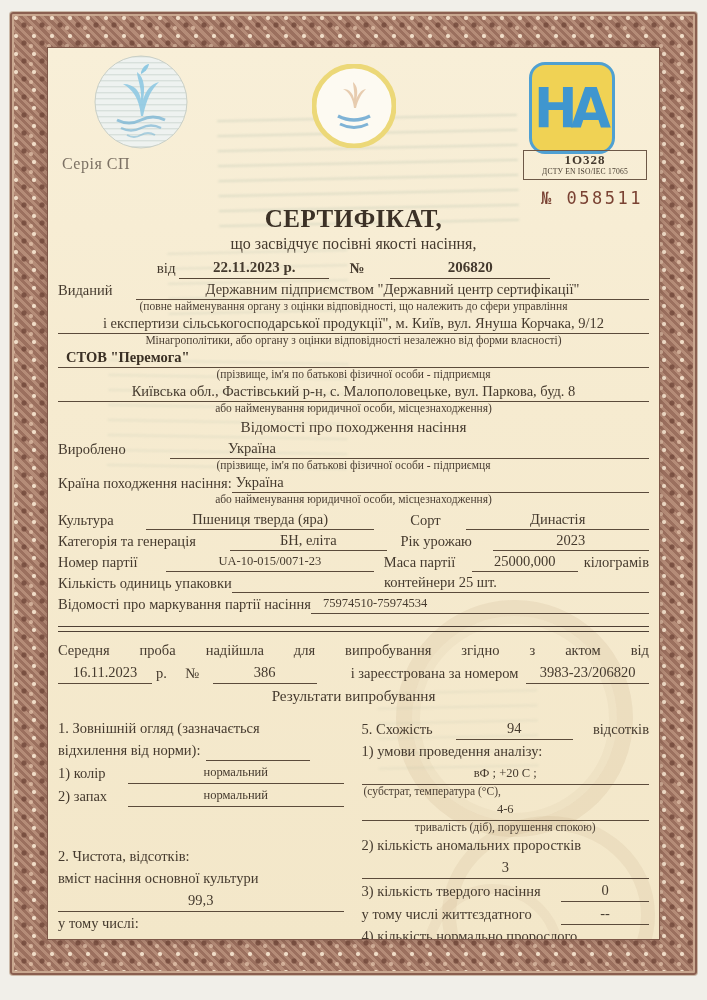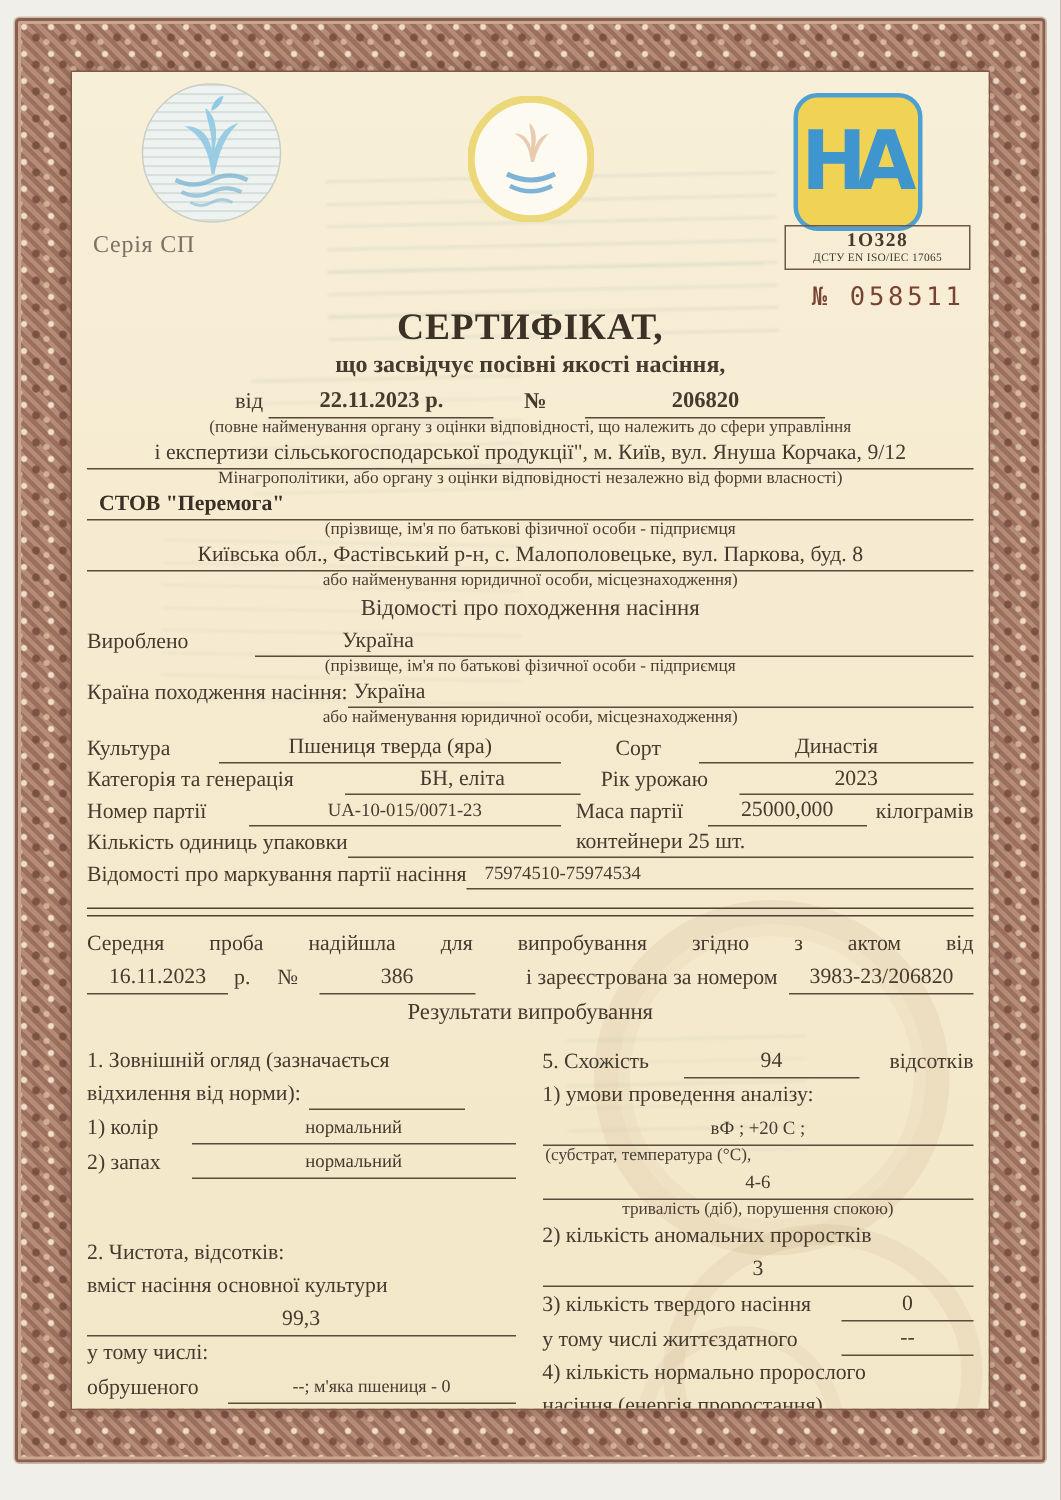--- a/index.html
+++ b/index.html
@@ -50,21 +50,21 @@
   .seed-logo{position:absolute;left:50%;top:10px;transform:translateX(-50%);width:84px;height:84px;}
   .naau{position:absolute;right:34px;top:8px;width:80px;height:86px;background:#f0d254;border:3px solid #4fa0d2;border-radius:16px;display:flex;align-items:center;justify-content:center;}
   .naau-glyph{font-family:"DejaVu Sans",sans-serif;font-weight:bold;font-size:52px;color:#3f96cf;letter-spacing:-7px;transform:scaleY(1.05);line-height:1;margin-left:-6px;}
   .accr-box{position:absolute;right:2px;top:96px;width:124px;border:1px solid #6d5847;text-align:center;padding:2px 1px 3px 1px;box-sizing:border-box;}
   .accr-code{font-weight:bold;font-size:13px;line-height:14px;letter-spacing:1px;}
   .accr-std{font-size:7.6px;line-height:9px;letter-spacing:.2px;}
   .cert-no{position:absolute;right:6px;top:134px;font-family:"DejaVu Sans Mono",monospace;font-size:17px;color:#7a4233;letter-spacing:2.5px;}
 
   
   .title{text-align:center;font-weight:bold;font-size:25px;line-height:26px;letter-spacing:.5px;color:#3c3126;}
-  .subtitle{text-align:center;font-weight:bold;font-size:16px;line-height:20px;margin-top:2px;}
+  .subtitle{text-align:center;font-weight:normal;font-size:16px;line-height:20px;margin-top:2px;}
   .dateline{display:flex;justify-content:center;align-items:flex-end;font-size:15px;line-height:22px;margin-top:2px;}
   .dateline .seg{border-bottom:1.4px solid #564636;text-align:center;font-weight:bold;}
   .seg-date{width:150px;}
   .seg-num{width:160px;}
   .dateline .nsign{font-weight:bold;margin:0 26px 0 20px;}
 
   
   .row{display:flex;align-items:flex-end;line-height:20px;}
   .u{border-bottom:1px solid #5b4b3b;text-align:center;}
   .fill{flex:1;}
@@ -161,20 +161,24 @@
 
    <div class="title">СЕРТИФІКАТ,</div>
    <div class="subtitle">що засвідчує посівні якості насіння,</div>
    <div class="dateline">
      <span>від</span>&nbsp;
      <span class="seg seg-date">22.11.2023 р.</span>
      <span class="nsign">№</span>
      <span class="seg seg-num">206820</span>
    </div>
 
+   <div class="row">
+     <span class="lbl-issued">Виданий</span>
+     <span class="u fill">Державним підприємством "Державний центр сертифікації"</span>
+   </div>
    <div class="cap">(повне найменування органу з оцінки відповідності, що належить до сфери управління</div>
    <div class="u center-line" style="line-height:20px;">і експертизи сільськогосподарської продукції", м. Київ, вул. Януша Корчака, 9/12</div>
    <div class="cap">Мінагрополітики, або органу з оцінки відповідності незалежно від форми власності)</div>
 
    <div class="row">
      <span class="u fill b owner-val">СТОВ "Перемога"</span>
    </div>
    <div class="cap">(прізвище, ім'я по батькові фізичної особи - підприємця</div>
    <div class="u center-line" style="line-height:20px;">Київська обл., Фастівський р-н, с. Малополовецьке, вул. Паркова, буд. 8</div>
    <div class="cap">або найменування юридичної особи, місцезнаходження)</div>

